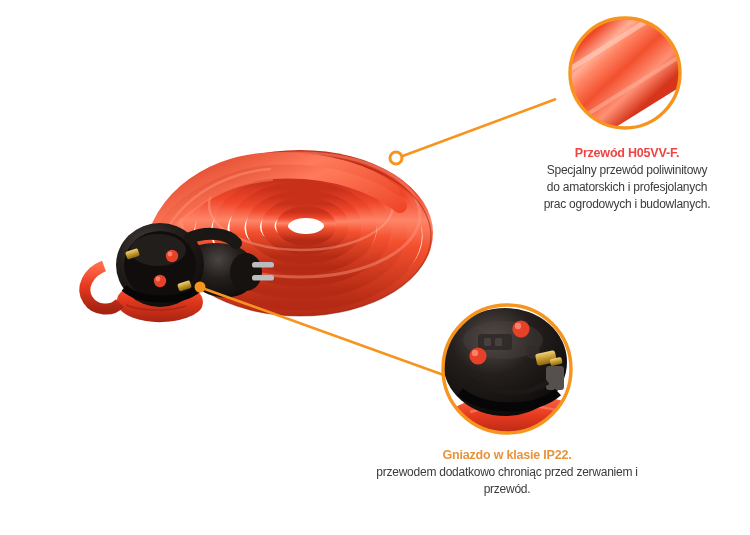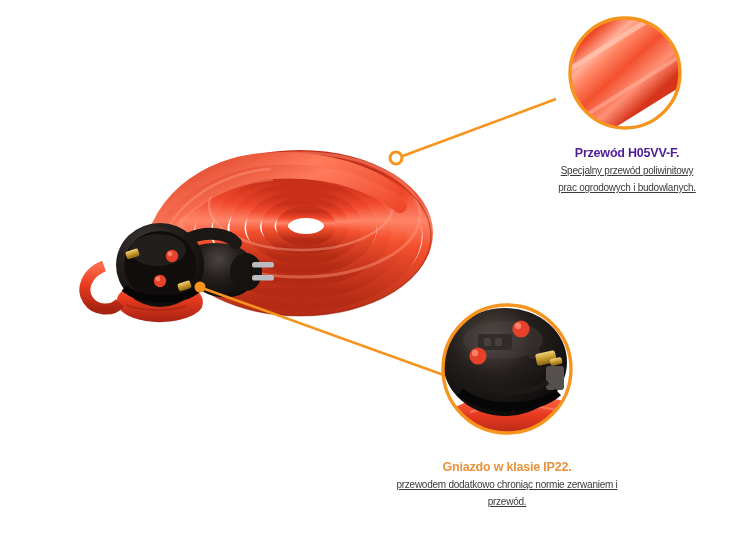--- a/index.html
+++ b/index.html
@@ -17,26 +17,25 @@
   
   .callout-text{position:absolute;text-align:center;}
   .callout-head{
     font-weight:bold;
     font-size:12.5px;
     letter-spacing:-0.2px;
     line-height:15px;
     margin:0 0 1px 0;
   }
   .callout-body{
-    font-size:10px;
+    font-size:12px;
     line-height:17px;
     letter-spacing:-0.25px;
     margin:0;
     color:#3b3b3b;
-    text-decoration:underline;
   }
   .callout-body span{display:block;}
 
   #text-cable{left:508px;top:146px;width:238px;}
   #text-socket{left:348px;top:448px;width:318px;}
 </style>
 </head>
 <body style="background: rgb(255, 255, 255);">
 
 <div id="stage">
@@ -207,28 +206,29 @@
 
       <rect x="546" y="366" width="18" height="24" rx="3" fill="#55504d"></rect>
 
       <path d="M460,392 C486,412 536,412 558,392" fill="none" stroke="#070606" stroke-width="9"></path>
       <path d="M470,380 C496,396 528,396 548,382" fill="none" stroke="#1d1917" stroke-width="5"></path>
     </g>
     <circle cx="507" cy="369" r="64" fill="none" stroke="#F7941E" stroke-width="3.4"></circle>
   </svg>
 
   <div class="callout-text" id="text-cable">
-    <div class="callout-head" style="color: #4c1d95; text-align: center;">Przewód H05VV-F.</div>
+    <div class="callout-head" style="color: #ef4444; text-align: center;">Przewód H05VV-F.</div>
     <div class="callout-body" style="color: rgb(59, 59, 59);">
       <span>Specjalny przewód poliwinitowy</span>
+      <span>do amatorskich i profesjolanych</span>
       <span>prac ogrodowych i budowlanych.</span>
     </div>
   </div>
 
   <div class="callout-text" id="text-socket">
-    <div class="callout-head" style="color: rgb(232, 147, 59); margin-top: 12px;">Gniazdo w klasie IP22.</div>
+    <div class="callout-head" style="color: rgb(232, 147, 59);">Gniazdo w klasie IP22.</div>
     <div class="callout-body" style="color: rgb(59, 59, 59);">
-      <span>przewodem dodatkowo chroniąc normie zerwaniem i</span>
+      <span>przewodem dodatkowo chroniąc przed zerwaniem i</span>
       <span>przewód.</span>
     </div>
   </div>
 
 </div>
 
 </body></html>

